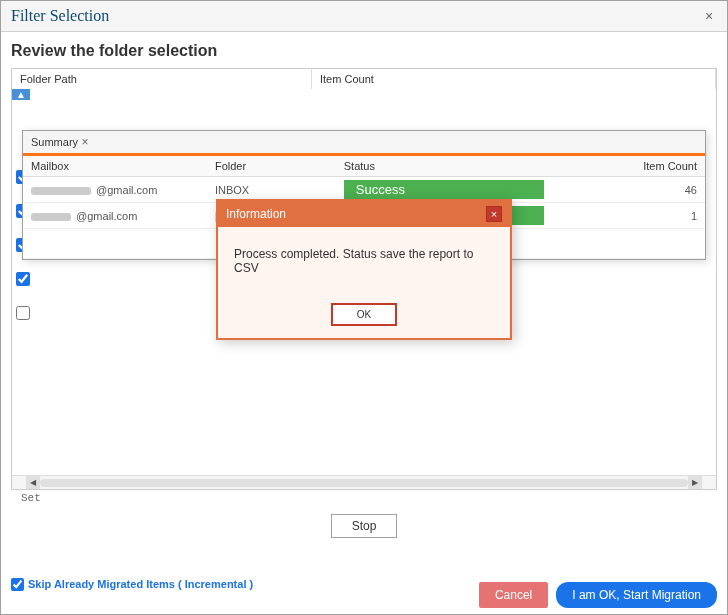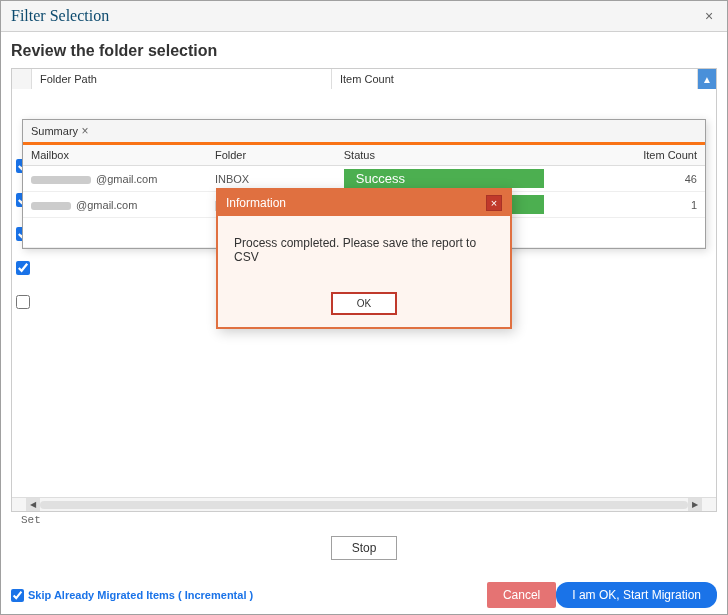--- a/index.html
+++ b/index.html
@@ -92,20 +92,21 @@
       align-items: center;
       justify-content: center;
       color: white;
       font-size: 10px;
       flex-shrink: 0;
     }
 
     .outer-header-row {
       display: flex;
       align-items: stretch;
+      flex-direction: column;
     }
 
     .outer-header-cols {
       flex: 1;
       display: flex;
     }
 
     
     .summary-window {
       position: absolute;
@@ -255,20 +256,22 @@
       color: #1a73e8;
       font-weight: bold;
     }
 
     .skip-cb {
       accent-color: #1a73e8;
     }
 
     .footer-buttons {
       display: flex;
+      gap: 8px;
+      margin-top: 22px;
     }
 
     .btn-cancel {
       padding: 6px 16px;
       font-size: 12px;
       background: #e57373;
       border: none;
       cursor: pointer;
       color: white;
       border-radius: 2px;
@@ -425,21 +428,21 @@
           </table>
 
           <div style="position:relative; height:0;">
             <div style="position:absolute; top:-60px; left:50%; transform:translateX(-50%); z-index:100;">
               <div class="info-dialog">
                 <div class="info-dialog-title-bar">
                   <span class="info-dialog-title">Information</span>
                   <span class="info-dialog-close">×</span>
                 </div>
                 <div class="info-dialog-body">
-                  <p>Process completed. Please save the report to CSV</p>
+                  <p>Process completed. Status save the report to CSV</p>
                 </div>
                 <div class="info-dialog-footer">
                   <button class="btn-ok">OK</button>
                 </div>
               </div>
             </div>
           </div>
         </div>
       </div>
 

